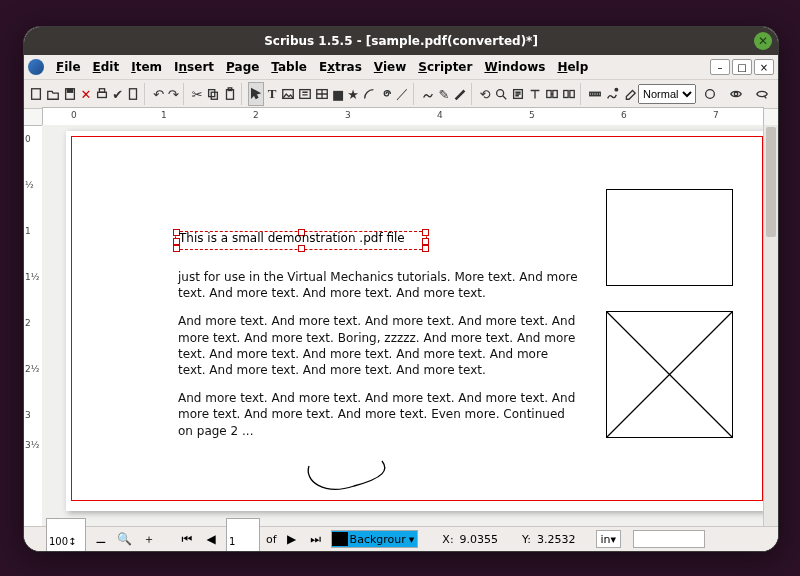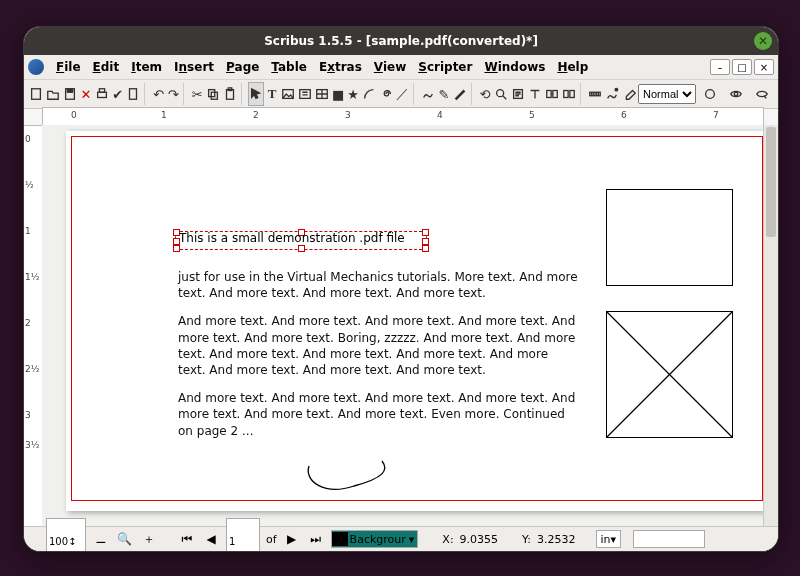--- a/index.html
+++ b/index.html
@@ -32,21 +32,21 @@
   .subtitle { position:absolute; left:113px; top:100px; font-size:12px; color:#000;text-align:right;}
   .body { position:absolute; left:112px; top:130px; width:400px; font-size:12px; line-height:1.35; color:#111;}
   .body p{margin:8px 0 12px 0;}
   .rect { position:absolute; border:1.5px solid #000; background:#fff;}
   .scribble { position:absolute; left:238px; top:325px; width:90px; height:38px; }
   .scrollbar-v { position:absolute; right:0; top:98px; bottom:24px; width:14px; background:#e9e7e4; border-left:1px solid #c9c6c3;}
   .scrollbar-v .thumb{ position:absolute; left:2px; right:2px; top:2px; height:110px; background:#c4c1bd; border-radius:2px;}
   .statusbar { position:absolute; left:0; right:0; bottom:0; height:24px; background:#efece9; border-top:1px solid #c9c6c3; display:flex; align-items:center; font-size:11px; padding:0 6px; gap:6px;}
   .statusbar .spin{ width:34px; height:16px; background:#fff; border:1px solid #aaa; font-size:10px; padding:12px 2px; display:flex; align-items:flex-end;}
   .statusbar .zbtn{ width:16px;height:16px; display:flex;align-items:center;justify-content:center;font-size:12px; border:1px solid transparent;}
-  .statusbar .layerbox{ display:flex;align-items:center; border:1px solid #aaa; height:16px; background:#0f766e;}
+  .statusbar .layerbox{ display:flex;align-items:center; border:1px solid #aaa; height:16px; background:#0ea5e9;}
   .statusbar .layerbox .sw{width:16px;height:14px;background:#000;margin-right:2px;}
   .statusbar .coord{ margin-left:18px;}
   .statusbar .unit{ border:1px solid #aaa; background:#fff; padding:0 4px; height:16px; display:flex;align-items:center; margin-left:14px;}
   .statusbar .free{ border:1px solid #aaa; background:#fff; width:70px; height:16px; margin-left:6px;}
 </style>
 </head>
 <body>
 
 <div class="window">
   <div class="titlebar">

